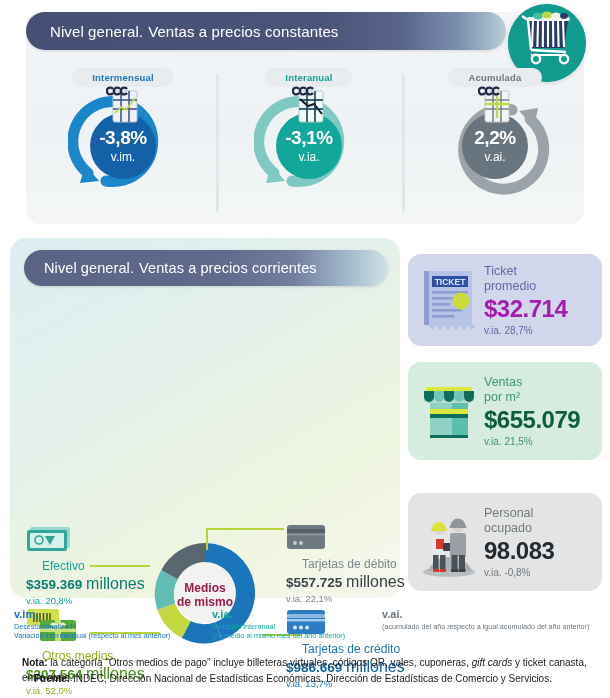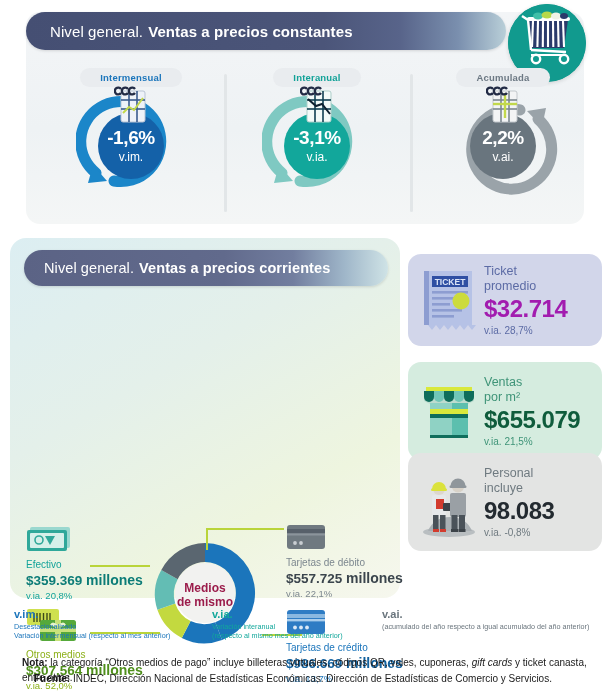--- a/index.html
+++ b/index.html
@@ -19,29 +19,29 @@
   }
   .band {
     position: absolute; left: 0; top: 0; height: 38px;
     border-radius: 19px;
     background: linear-gradient(90deg,#454f73 0%,#4b5579 62%,#58648a 78%,#7a8fae 90%,#b9cfd8 100%);
     display: flex; align-items: center; padding-left: 24px;
     color: #ffffff; font-size: 15px; letter-spacing: .1px;
     box-shadow: 0 1px 3px rgba(0,0,0,.13);
   }
   .band .b1 { font-weight: 400; }
-  .band .b2 { font-weight: 700; margin-left: 5px; }
+  .band .b2 { font-weight: 400; margin-left: 5px; }
 
   .cart-logo {
     position: absolute; right: -2px; top: -8px; width: 78px; height: 78px;
     border-radius: 50%; background: #119a8e; overflow: hidden;
     box-shadow: 0 1px 4px rgba(0,0,0,.15);
   }
 
-  .gauge-cols { position: absolute; left: 12px; top: 52px; width: 100%; height: 155px; display: flex; }
+  .gauge-cols { position: absolute; left: 4px; top: 52px; width: 100%; height: 155px; display: flex; }
   .gcol { flex: 1; position: relative; display: flex; flex-direction: column; align-items: center; }
   .gcol + .gcol::before {
     content: ""; position: absolute; left: 0; top: 10px; width: 3px; height: 138px;
     background: #e2e6e8; border-radius: 2px;
   }
   .pill {
     margin-top: 4px; padding: 4px 20px; border-radius: 11px;
     background: #e9ecef; font-size: 9.5px; font-weight: 700; letter-spacing: .2px;
   }
   .pill.blue { color: #1b75bb; }
@@ -74,23 +74,23 @@
     font-size: 14.5px; padding-left: 20px;
   }
   .donut { position: absolute; }
   .donut-label {
     position: absolute; text-align: center; line-height: 1.18;
     font-weight: 700; font-size: 12px;
   }
   .donut-label.pago { color: #9b1c4b; }
 
   .leg { position: absolute; }
-  .leg .lname { font-size: 10px; line-height: 1.2; }
+  .leg .lname { font-size: 12px; line-height: 1.2; margin-left: 16px; }
   .leg .lval { font-size: 13.5px; font-weight: 700; line-height: 1.35; white-space: nowrap; }
-  .leg .lval .mil { font-size: 14px; font-weight: 700; }
+  .leg .lval .mil { font-size: 16px; font-weight: 400; }
   .leg .lvia { font-size: 9.5px; line-height: 1.3; }
   .c-teal   { color: #13a39a; }
   .c-olive  { color: #8cb018; }
   .c-gray   { color: #7c878f; }
   .c-blue   { color: #1b75bb; }
   .v-teal  { color: #0c7c77; }
   .v-olive { color: #4f8f1c; }
   .v-gray  { color: #3b454d; }
   .v-blue  { color: #12619e; }
 
@@ -105,21 +105,21 @@
   .kpi .ktxt { margin-left: 4px; }
   .kpi .kname { font-size: 12.5px; line-height: 1.2; font-weight: 400; }
   .kpi .kval { font-size: 24px; font-weight: 700; line-height: 1.1; letter-spacing: -.5px; margin-top: 2px; }
   .kpi .kvia { font-size: 10px; margin-top: 3px; }
   #kpi-ticket { top: 254px; height: 92px; background: #d2d6ea; }
   #kpi-ticket .kname, #kpi-ticket .kvia { color: #5c6ba5; }
   #kpi-ticket .kval { color: #a21caf; }
   #kpi-m2 { top: 362px; height: 98px; background: #d5ecdf; }
   #kpi-m2 .kname, #kpi-m2 .kvia { color: #3f9478; }
   #kpi-m2 .kval { color: #0f5c3c; }
-  #kpi-personal { top: 453px; height: 98px; background: #e3e4e3; }
+  #kpi-personal { top: 493px; height: 98px; background: #e3e4e3; }
   #kpi-personal .kname, #kpi-personal .kvia { color: #6f7a80; }
   #kpi-personal .kval { color: #232a30; text-align: center; }
 
   
   .fnote { position: absolute; top: 608px; }
   .fnote .fk { font-size: 11px; font-weight: 700; line-height: 1.25; }
   .fnote .fd { font-size: 7.2px; line-height: 1.32; }
   #fn-vim { left: 14px; } #fn-vim .fk, #fn-vim .fd { color: #1b75bb; }
   #fn-via { left: 212px; } #fn-via .fk, #fn-via .fd { color: #12a79b; }
   #fn-vai { left: 382px; } #fn-vai .fk, #fn-vai .fd { color: #6a757d; }
@@ -188,21 +188,21 @@
             </g>
             <path d="M9 28 L15 22 L20 25 L29 13" fill="none" stroke="#c2d84b" stroke-width="2"></path>
             <g fill="none" stroke="#222b45" stroke-width="2.4">
               <path d="M7 4 a3.4 3.4 0 1 0 0 4"></path>
                 <path d="M14 4 a3.4 3.4 0 1 0 0 4"></path>
                 <path d="M21 4 a3.4 3.4 0 1 0 0 4"></path>
             </g>
           </svg>
         </div>
         <div class="gcenter">
-          <div class="pct">-1,6%</div>
+          <div class="pct">-3,8%</div>
           <div class="sub">v.im.</div>
         </div>
       </div>
     </div>
 
     <div class="gcol">
       <div class="pill teal">Interanual</div>
       <div class="gauge g-teal">
         <svg width="110" height="108" viewBox="0 0 110 108">
           <path d="M20 84 A40 40 0 1 1 38 92" fill="none" stroke="#7fc9c2" stroke-width="11" stroke-linecap="round"></path>
@@ -448,35 +448,35 @@
         <rect x="33" y="66" width="7" height="3" fill="#3c4349"></rect>
         <rect x="40.5" y="66" width="7" height="3" fill="#3c4349"></rect>
         <circle cx="40" cy="23" r="6.5" fill="#d8d2c8"></circle>
         <path d="M32.5 23 a7.5 7.5 0 0 1 15 0 z" fill="#8f969b"></path>
         <rect x="31.5" y="22.5" width="17" height="2.6" rx="1.3" fill="#8f969b"></rect>
       </g>
     </svg>
   </div>
   <div class="ktxt">
     <div class="kname">Personal</div>
-    <div class="kname">incluye</div>
+    <div class="kname">ocupado</div>
     <div class="kval">98.083</div>
     <div class="kvia">v.ia. -0,8%</div>
   </div>
 </div>
 
 <div class="fnote" id="fn-vim">
   <div class="fk">v.im.</div>
   <div class="fd">Desestacionalizado</div>
   <div class="fd">Variación intermensual (respecto al mes anterior)</div>
 </div>
 <div class="fnote" id="fn-via">
   <div class="fk">v.ia.</div>
   <div class="fd">Variación interanual</div>
-  <div class="fd">(respecto al mismo mes del año anterior)</div>
+  <div class="fd">(promedio al mismo mes del año anterior)</div>
 </div>
 <div class="fnote" id="fn-vai">
   <div class="fk">v.ai.</div>
   <div class="fd">(acumulado del año respecto a igual acumulado del año anterior)</div>
 </div>
 
 <div class="srcline" id="note-line"><b>Nota:</b><span> la categoría “Otros medios de pago” incluye billeteras virtuales, códigos QR, vales, cuponeras, </span><i>gift cards</i><span> y ticket canasta, entre otros.</span></div>
 
 <div class="srcline" id="source-line"><b>Fuente:</b><span> INDEC, Dirección Nacional de Estadísticas Económicas. Dirección de Estadísticas de Comercio y Servicios.</span></div>
 

